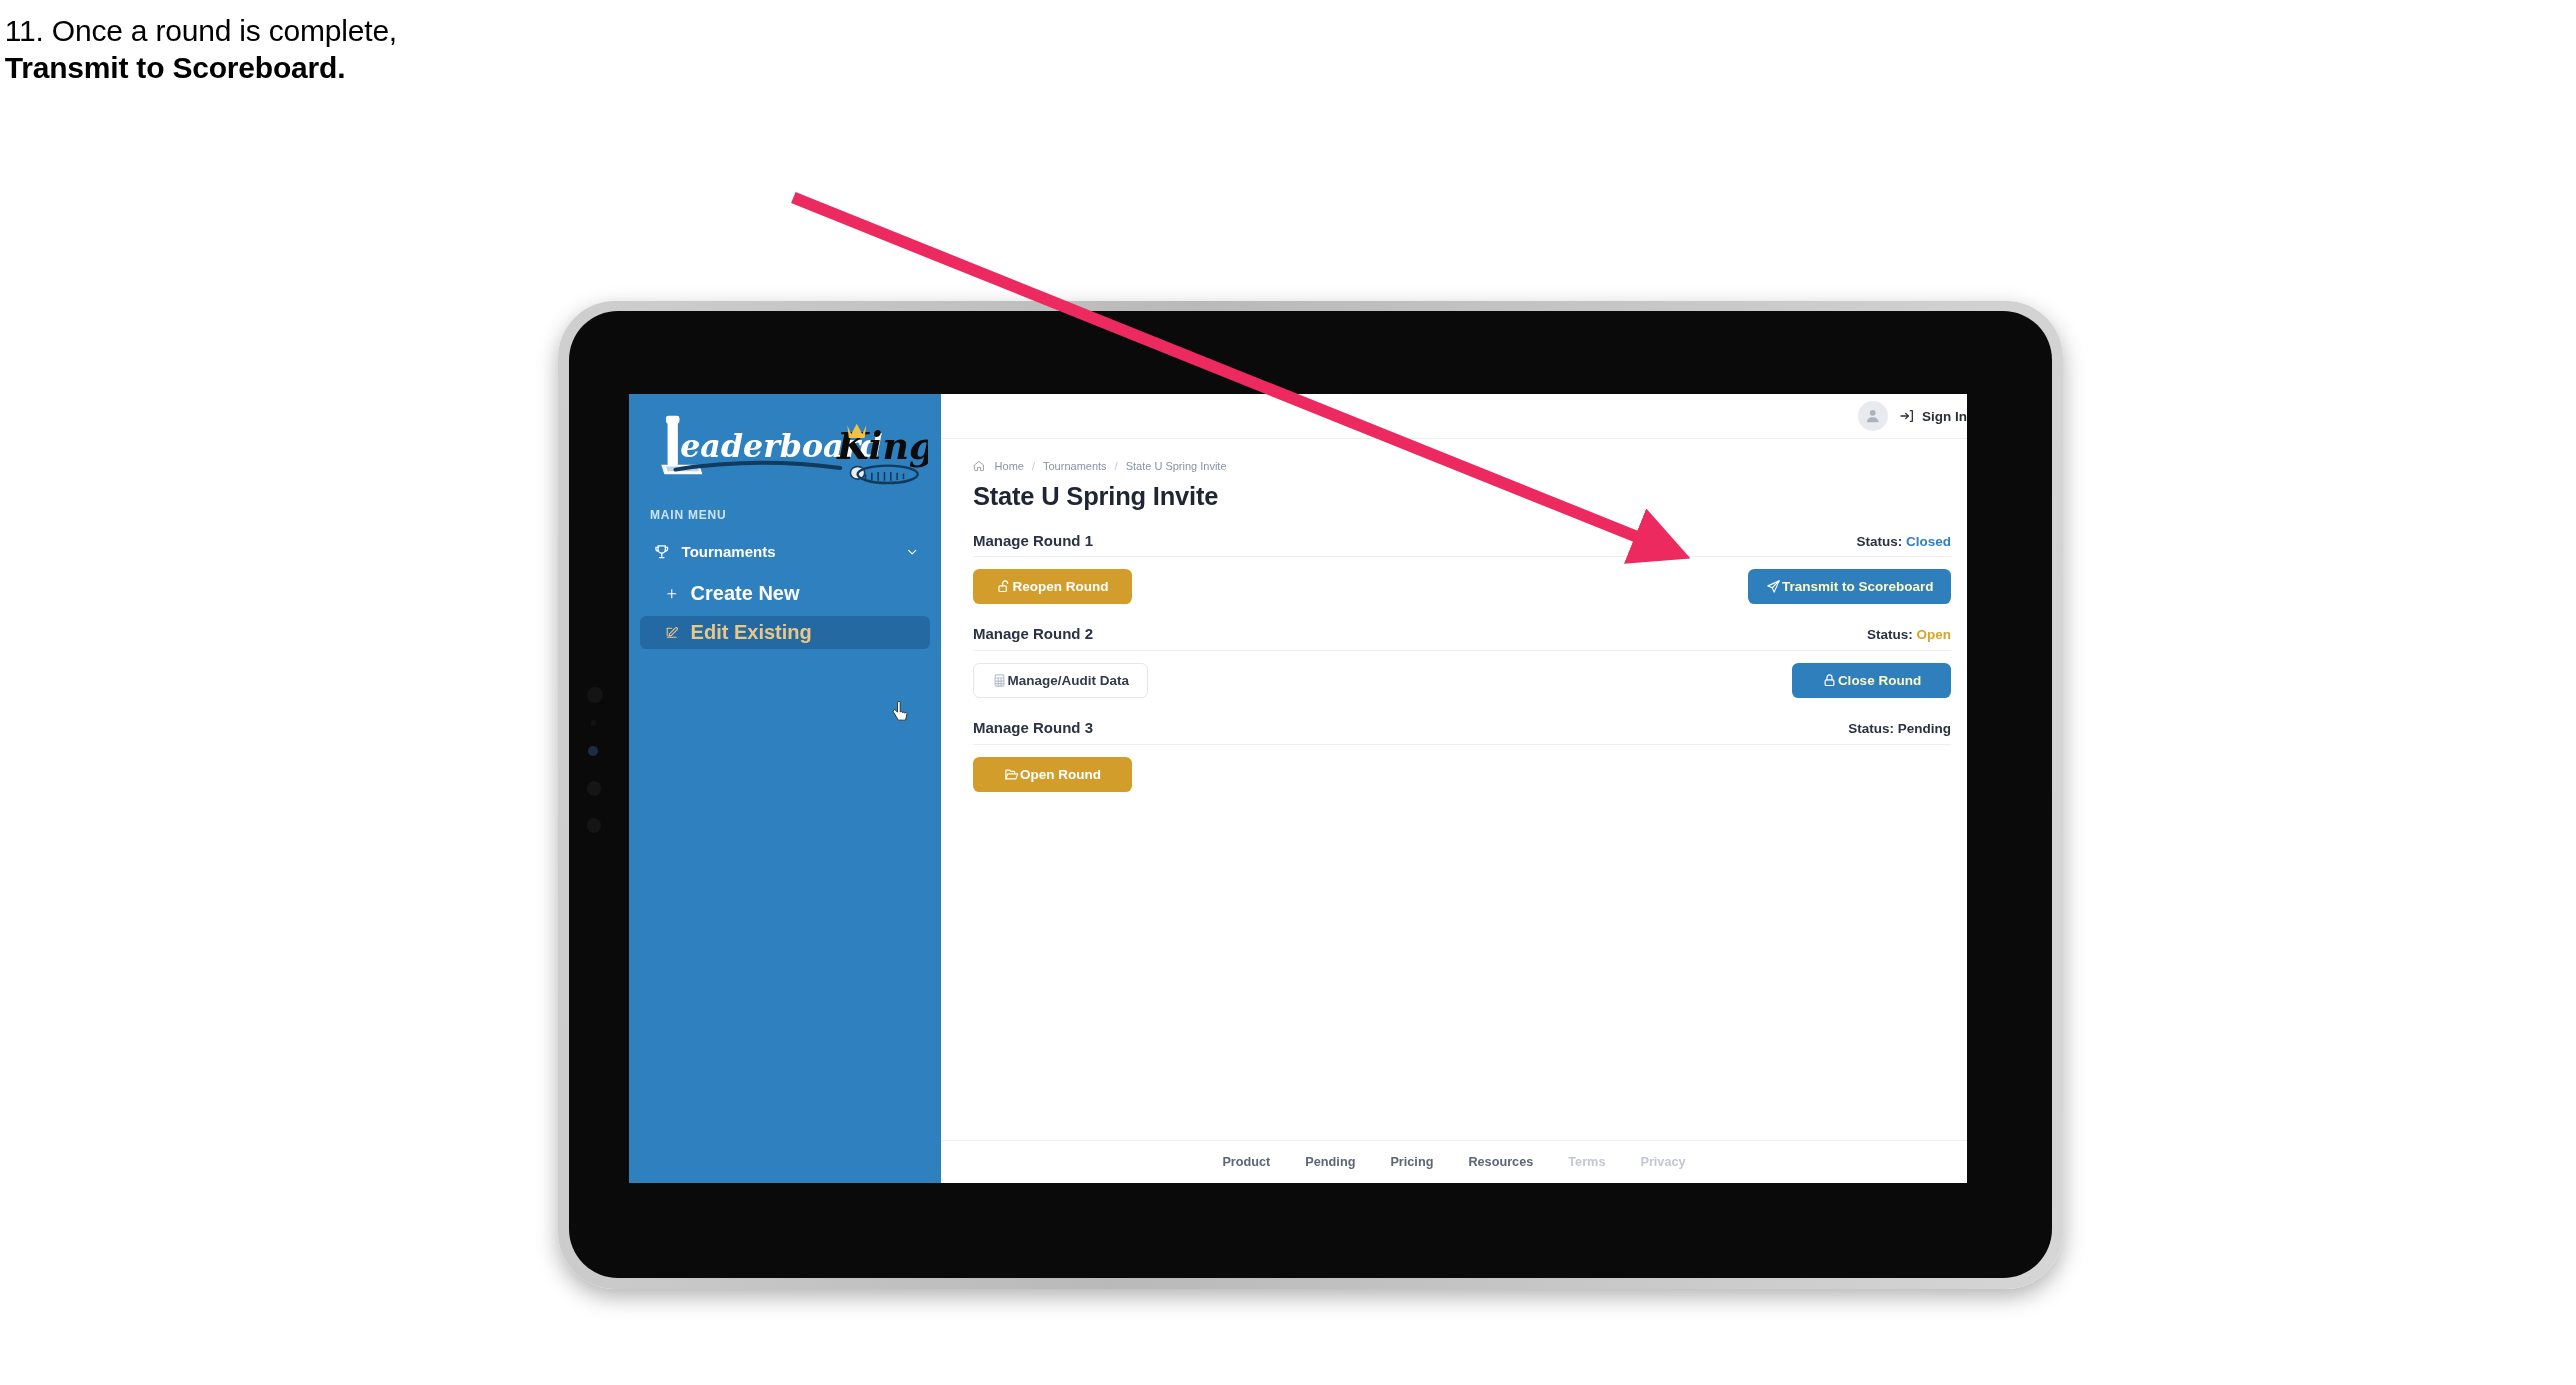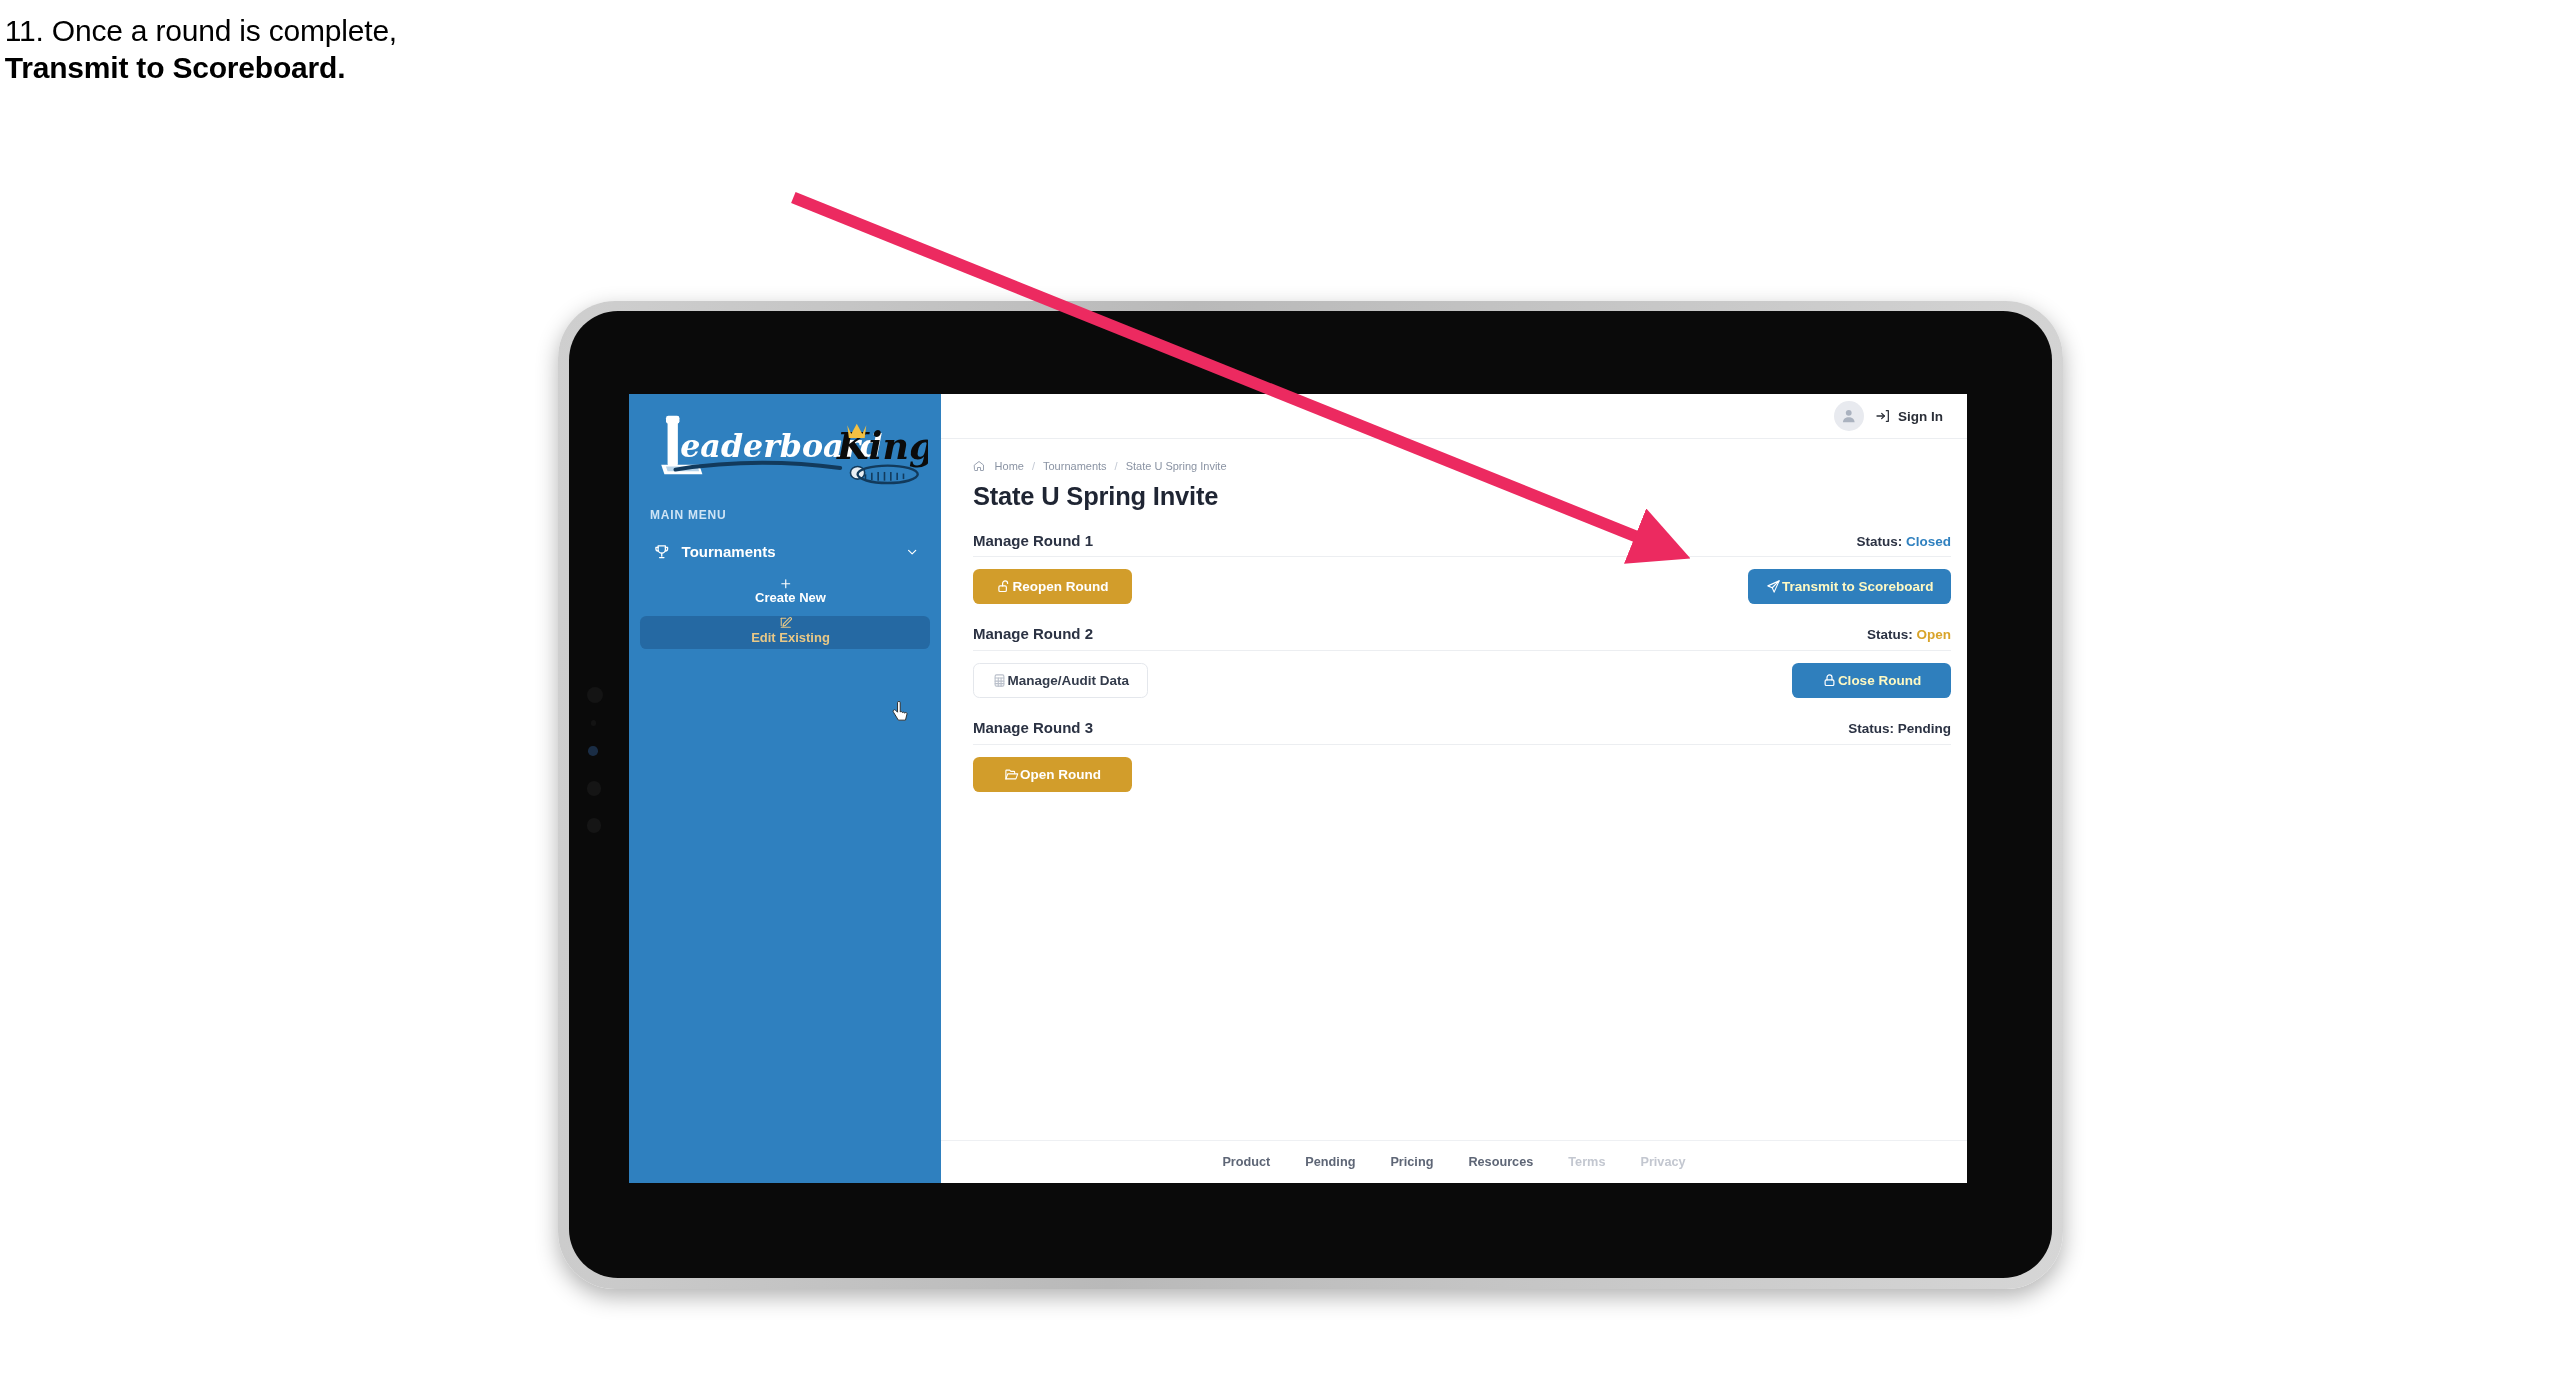--- a/index.html
+++ b/index.html
@@ -88,33 +88,33 @@
     font-size: 15px; font-weight: 700;
   }
   .nav-item .nav-ico { width: 21px; height: 19px; margin-right: 9.6px; display:flex; align-items:center; justify-content:center; }
   .nav-item .chev { margin-left: auto; display:flex; align-items:center; }
   .nav-sub {
     display:flex; align-items:center;
     height: 33px;
     margin: 6.4px 11px 0 11px;
     padding: 0 11px 0 22px;
     border-radius: 6.4px;
-    color: #ffffff; font-size: 13px; font-weight: 700; flex-direction: column;
+    color: #ffffff; font-size: 20px; font-weight: 700;
   }
   .nav-sub .sub-ico { width: 19px; margin-right: 9.6px; display:flex; align-items:center; justify-content:center; }
   .nav-sub.active { background:#2569a3; color:#e8c887; }
   .nav-sub.active .sub-ico svg { stroke:#e8c887; }
 
   .cursor-hand { position: absolute; left: 263px; top: 307px; width: 19px; height: 24px; z-index: 30; }
 
   
   .content { flex: 1; display: flex; flex-direction: column; background:#fff; position: relative; }
   .topbar {
     height: 45px; display:flex; align-items:center; justify-content:flex-end;
-    padding-right: 24px; border-bottom: 0.8px solid #eceef1;
+    border-bottom: 0.8px solid #eceef1;
     gap: 11px;
   }
   .avatar {
     width: 30px; height: 30px; border-radius: 50%;
     background:#e8eaef; display:flex; align-items:center; justify-content:center;
   }
   .signin { display:flex; align-items:center; gap:7.2px; font-size:13.5px; font-weight:700; color:#2b2f38; }
 
   .body-pad { padding: 21px 16px 0 32px; }
 

